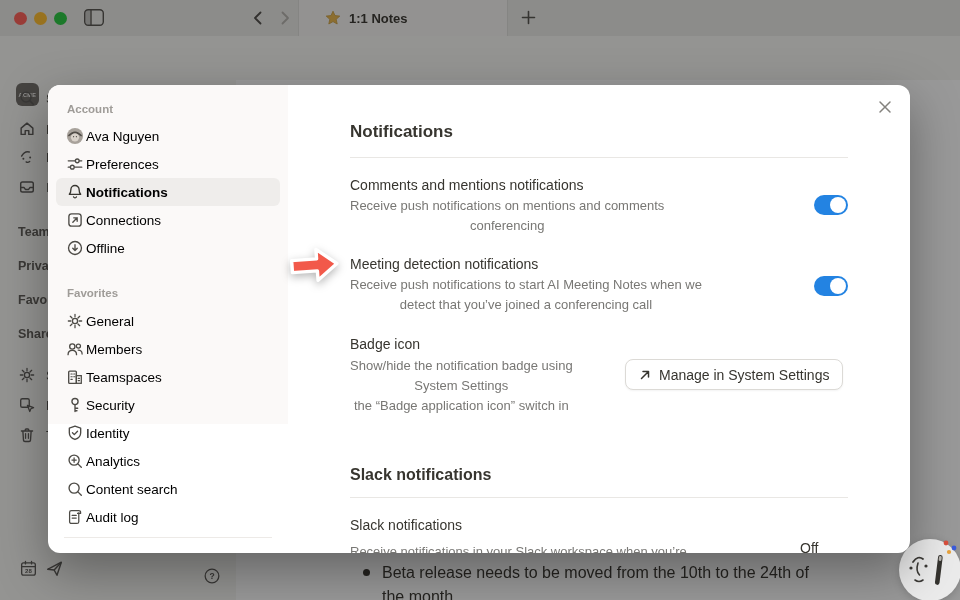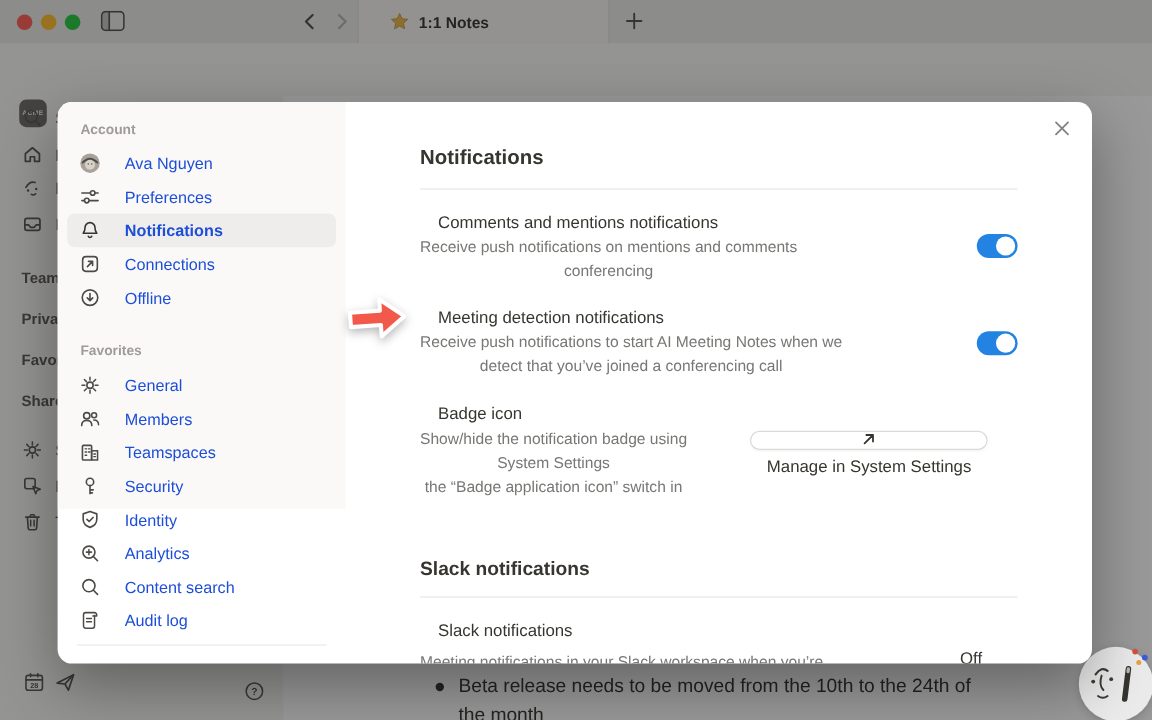--- a/index.html
+++ b/index.html
@@ -37,35 +37,35 @@
 
   
   .overlay{position:absolute;inset:0;background:rgba(12,12,12,.42);z-index:5;}
   .modal{position:absolute;left:48px;top:85px;width:862px;height:468px;background:#ffffff;border-radius:12px;
          box-shadow:0 18px 50px rgba(0,0,0,.35);z-index:10;overflow:hidden;}
   .msb{position:absolute;left:0;top:0;width:240px;height:339px;background:#fbf9f8;}
   .msb-section{position:absolute;left:19px;font-size:11.5px;font-weight:600;color:#9f9c98;}
   .msb-row{position:absolute;left:8px;width:224px;height:28px;border-radius:6px;display:flex;align-items:center;cursor:pointer;}
   .msb-row.sel{background:#efedeb;}
   .msb-ic{width:18px;height:18px;margin-left:10px;flex:0 0 auto;}
-  .msb-label{margin-left:20px;font-size:13.5px;color:#1d4ed8;white-space:nowrap;}
+  .msb-label{margin-left:2px;font-size:13.5px;color:#000000;white-space:nowrap;}
   .msb-row.sel .msb-label{font-weight:700;}
   .msb-divider{position:absolute;left:16px;top:452px;width:208px;height:1px;background:#edeae7;}
 
   .m-title{position:absolute;left:302px;top:37px;font-size:17px;font-weight:600;color:#37352f;}
   .m-hr{position:absolute;left:302px;width:498px;height:1px;background:#e9e7e4;}
-  .row-title{position:absolute;left:317px;font-size:14px;color:#37352f;text-align:right;}
+  .row-title{position:absolute;left:302px;font-size:14px;color:#37352f;text-align:right;}
   .row-desc{position:absolute;left:302px;font-size:13px;line-height:20px;color:#787774;text-align:center;}
   .row-desc span{display:block;white-space:nowrap;}
   .sec-title{position:absolute;left:302px;font-size:16px;font-weight:600;color:#37352f;}
   .toggle{position:absolute;left:766px;width:34px;height:20px;border-radius:10px;background:#2383e2;cursor:pointer;}
   .toggle::after{content:"";position:absolute;top:2px;left:16px;width:16px;height:16px;border-radius:50%;background:#fff;}
-  .manage-btn{position:absolute;left:577px;top:274px;height:16px;padding:0 13px;display:flex;align-items:center;gap:8px;
+  .manage-btn{position:absolute;left:577px;top:274px;height:31px;padding:0 13px;display:flex;align-items:center;gap:8px;
               background:#fff;border:1px solid #dcdad6;border-radius:8px;box-shadow:0 1px 2px rgba(0,0,0,.05);
-              font-size:14px;font-weight:500;color:#37352f;cursor:pointer;box-sizing:border-box;flex-direction:column;}
+              font-size:14px;font-weight:500;color:#37352f;cursor:pointer;box-sizing:border-box;}
   .off-value{position:absolute;left:752px;top:455px;font-size:14px;color:#37352f;}
   .close-x{position:absolute;left:830px;top:15px;width:18px;height:18px;cursor:pointer;}
 
   .arrow-annot{position:absolute;left:288px;top:241px;z-index:12;filter:drop-shadow(0 3px 4px rgba(0,0,0,.28));}
 </style>
 </head>
 <body>
 
 <div class="screen">
 
@@ -437,21 +437,21 @@
         <svg width="12" height="12" viewBox="0 0 12 12">
             <path d="M2.5 9.5 L9.5 2.5 M4 2.5 h5.5 V8" fill="none" stroke="#37352f" stroke-width="1.5" stroke-linecap="round" stroke-linejoin="round"></path>
           </svg>
       </span>
       <span>Manage in System Settings</span>
     </div>
 
     <div class="sec-title" style="top:381px">Slack notifications</div>
     <div class="m-hr" style="top:412px"></div>
     <div class="row-title" style="top:432px">Slack notifications</div>
-    <div class="row-desc" style="top:457px;white-space:nowrap">Meeting notifications in your Slack workspace when you’re</div>
+    <div class="row-desc" style="top:457px;white-space:nowrap">Receive notifications in your Slack workspace when you’re</div>
     <div class="off-value">Off</div>
   </div>
 
   <span class="arrow-annot">
     <svg width="54" height="48" viewBox="0 0 54 48">
       <g transform="rotate(-4 27 24)">
         <path d="M4 18 L29 18 L29 8.5 L49 24 L29 39.5 L29 30 L4 30 Z" fill="#f2594a" stroke="#ffffff" stroke-width="3.4" stroke-linejoin="round"></path>
       </g>
     </svg>
   </span>

